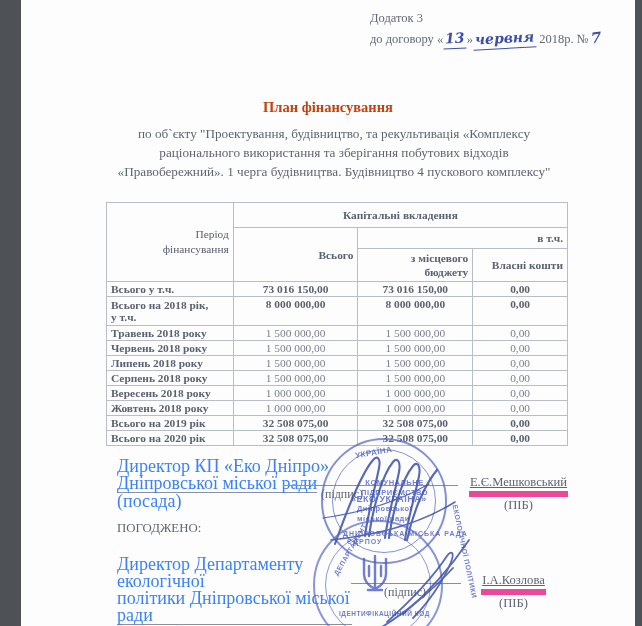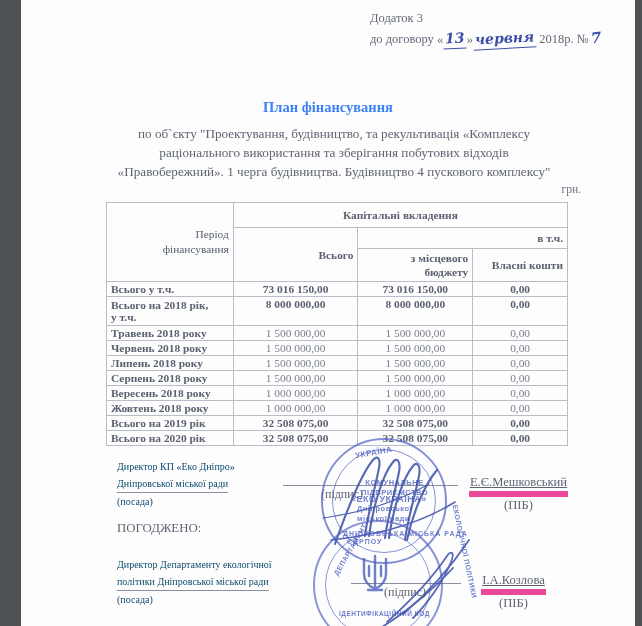--- a/index.html
+++ b/index.html
@@ -48,21 +48,21 @@
   .ink.num {
     border-bottom: none;
     font-size: 15px;
     transform: rotate(-6deg);
   }
 
   
   .title {
     position: absolute; left: 0; top: 99px; width: 614px;
     text-align: center; font-size: 14.5px; font-weight: bold;
-    color: #3b82f6;
+    color: #c2410c;
   }
   .subtitle {
     position: absolute; left: 80px; top: 124px; width: 466px;
     text-align: center; font-size: 13.2px; line-height: 19px;
     color: #5e6472;
   }
   .subtitle .r3 { white-space: nowrap; }
   .units {
     position: absolute; left: 0; top: 183px; width: 560px;
     text-align: right; font-size: 11.5px; color: #6b7280;
@@ -83,21 +83,21 @@
     vertical-align: middle;
   }
   .lbl { font-weight: bold; padding-left: 6px; }
   .num-strong { font-weight: bold; text-align: center; }
   .num-light  { text-align: center; color: #7b818e; }
   .h-period { font-weight: normal; text-align: right; line-height: 15px; }
   .h-cap    { font-weight: bold; text-align: center; }
   .h-sub    { font-weight: bold; text-align: right; line-height: 14px; }
 
   
-  .sig { position: absolute; font-size: 10px; line-height: 17px; color: #0c4a6e; }
+  .sig { position: absolute; font-size: 18px; line-height: 17px; color: #3b82f6; }
   .sig-left-1 { left: 96px; top: 458px; width: 215px; }
   .sig-left-2 { left: 96px; top: 556px; width: 235px; }
   .u { border-bottom: 1px solid #8a90a0; display: inline-block; }
   .agreed { position: absolute; left: 96px; top: 521px; font-size: 12.8px; color: #5e6472; }
 
   .sig-line { position: absolute; border-bottom: 1px solid #8a90a0; }
   .sig-line-1 { left: 262px; top: 485px; width: 175px; }
   .sig-line-2 { left: 330px; top: 583px; width: 110px; }
   .sig-cap { position: absolute; font-size: 12px; color: #5e6472; }
   .sig-cap-1 { left: 300px; top: 487px; }
@@ -163,21 +163,20 @@
       <span>2018р.</span>
       <span>№</span><span class="ink num">7</span></div>
   </div>
 
   <div class="title">План фінансування</div>
   <div class="subtitle">
     <div>по об`єкту  "Проектування, будівництво, та рекультивація «Комплексу</div>
     <div>раціонального використання та зберігання побутових відходів</div>
     <div class="r3">«Правобережний». 1 черга будівництва. Будівництво 4 пускового комплексу"</div>
   </div>
-  <div class="units">грн.</div>
 
   <table class="fin">
     <colgroup>
       <col style="width:127px">
         <col style="width:125px">
         <col style="width:115px">
         <col style="width:95px">
     </colgroup>
     <tbody>
       <tr>

